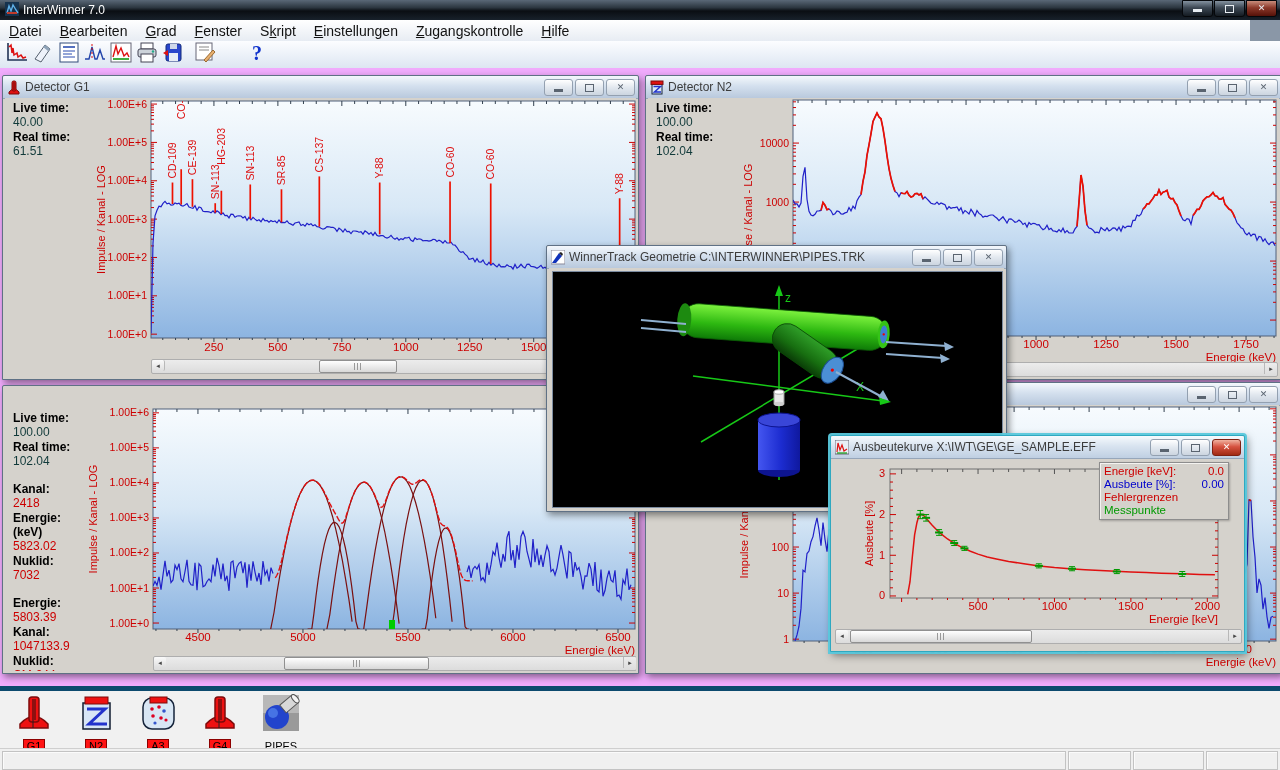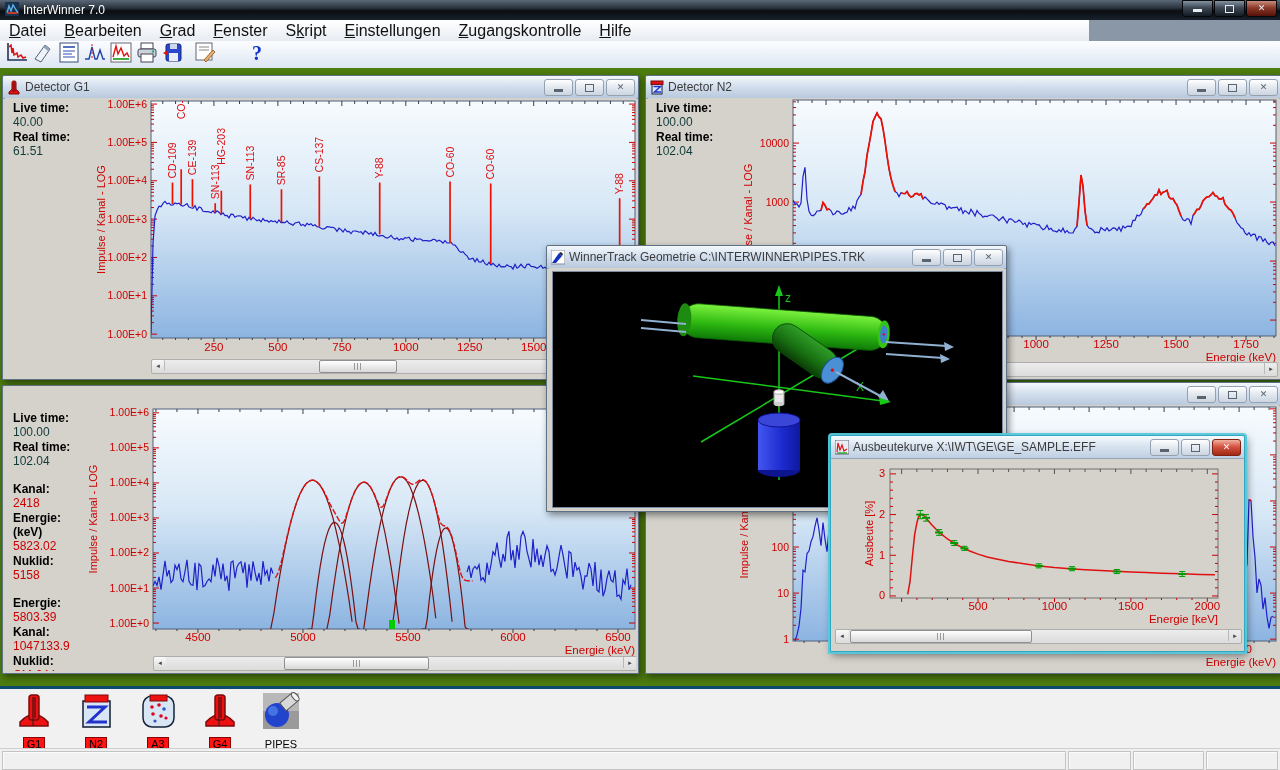--- a/index.html
+++ b/index.html
@@ -9,30 +9,30 @@
   
   #titlebar{position:absolute;left:0;top:0;width:1280px;height:20px;
     background:linear-gradient(180deg,#5a6877 0%,#2c3640 38%,#0a0e13 55%,#18212b 100%);
     display:flex;align-items:center;color:#fff;font-size:12px}
   #titlebar .appicon{margin:1px 4px 0 5px}
   #sysbtns{position:absolute;right:3px;top:0;display:flex}
   .sysbtn{width:29px;height:15px;margin-left:1px;border:1px solid #05070a;border-radius:0 0 3px 3px;
     background:linear-gradient(#8492a0,#3c4753 45%,#141b22);display:flex;align-items:center;justify-content:center;
     color:#e8edf2;font-size:9px;line-height:9px}
   .sysbtn.close{background:linear-gradient(#c98d7c,#8c392a 45%,#551108)}
-  #menubar{position:absolute;left:0;top:20px;width:1089px;height:21px;
+  #menubar{position:absolute;left:0;top:20px;width:1250px;height:21px;
     background:linear-gradient(#ffffff,#e7ecf3);border-bottom:1px solid #bcc2ca;
-    display:flex;align-items:center;font-size:16px;color:#111}
+    display:flex;align-items:center;font-size:14px;color:#111}
   .menuitem{padding:2px 9px}
   .menuitem u{text-decoration:underline}
   #toolbar{position:absolute;left:0;top:41px;width:1280px;height:27px;
     background:linear-gradient(#fcfdff,#dde6f2);border-bottom:1px solid #aab4c1}
   .tool{position:absolute;top:2px;width:25px;height:23px;display:flex;align-items:center;justify-content:center}
   
-  #mdi{position:absolute;left:0;top:68px;width:1280px;height:680px;background:#4d7c0f}
+  #mdi{position:absolute;left:0;top:68px;width:1280px;height:680px;background:#f0abfc}
   .win{position:absolute;background:#d5d2cc;border:1px solid #5f7185;border-radius:2px 2px 0 0;
        box-shadow:2px 3px 7px rgba(0,0,0,.45)}
   .tb{position:absolute;left:0;top:0;right:0;height:22px;border-radius:2px 2px 0 0;
       background:linear-gradient(#f4f8fc,#d4e0ee 45%,#b9c9dd);border-bottom:1px solid #96a6ba;
       display:flex;align-items:center;font-size:12px;color:#3c3c3c}
   .tb .ticon{margin:0 4px 0 4px;display:flex}
   .tbtns{position:absolute;right:3px;top:3px;display:flex}
   .tbtn{width:27px;height:15px;margin-left:2px;border:1px solid #93a0b0;border-radius:3px;
     background:linear-gradient(#ffffff,#e2e8ef 50%,#ccd5e0);display:flex;align-items:center;justify-content:center;
     color:#5a6470;font-size:9px;line-height:9px}
@@ -61,21 +61,21 @@
   
   #win-eff{border:1px solid #2fa8c0;box-shadow:0 0 0 2px rgba(88,200,220,.95),2px 3px 8px rgba(0,0,0,.5)}
   #win-eff .tb{background:linear-gradient(#f6fafd,#d9e4f0 45%,#bfcfe2)}
   #win-eff .tbtn.close{background:linear-gradient(#f0b2a0,#d65240 45%,#a02a14);border-color:#7e2012;color:#fff}
   #eff-legend{position:absolute;right:13px;top:2px;width:120px;background:#d5d2cc;
     border:1px solid #8d8d8d;box-shadow:inset 1px 1px 0 #f4f3f0,1px 1px 2px rgba(0,0,0,.25);
     font-size:11.5px;padding:2px 4px;z-index:4}
   .legrow{display:flex;justify-content:space-between;line-height:13px}
   
   #taskband{position:absolute;left:0;top:618px;width:1280px;height:62px;background:#f1f1f1;
-    border-top:3px solid #0c4a6e}
+    border-top:5px solid #0c4a6e}
   .task{position:absolute;top:3px;text-align:center}
   .task .ticn{display:block;margin:0 auto}
   .task .tlabel{display:inline-block;margin-top:1px;font-size:11px;color:#000;padding:0 3px;line-height:13px}
   .tlabel.red{background:#ff1414;border:1px solid #8d0000}
   .tlabel.plain{background:transparent}
   .task.selected{background:linear-gradient(#fdfdfd,#ececec);border:1px solid #b9c2cc;border-radius:2px}
   .task.selected .tlabel{background:#f6f6f6;border:1px solid #bbb}
   #statusbar{position:absolute;left:0;top:748px;width:1280px;height:22px;background:#f0f0f0;
     border-top:1px solid #cfcfcf;overflow:hidden}
   .scell{position:absolute;top:2px;height:17px;border:1px solid #c3c3c3;background:#f0f0f0;
@@ -690,21 +690,21 @@
             <div class="lbl">Kanal:</div>
             <div class="val red">2418</div>
           </div>
           <div class="irow">
             <div class="lbl">Energie:
 (keV)</div>
             <div class="val red">5823.02</div>
           </div>
           <div class="irow">
             <div class="lbl">Nuklid:</div>
-            <div class="val red">5158</div>
+            <div class="val red">7032</div>
           </div>
           <div class="gap"></div>
           <div class="irow">
             <div class="lbl">Energie:</div>
             <div class="val red">5803.39</div>
           </div>
           <div class="irow">
             <div class="lbl">Kanal:</div>
             <div class="val red">1047133.9</div>
           </div>
@@ -1391,20 +1391,36 @@
             <line x1="283.81826654240444" y1="109.49889589905364" x2="283.81826654240444" y2="113.59889589905363"></line>
             <line x1="280.81826654240444" y1="109.49889589905364" x2="286.81826654240444" y2="109.49889589905364"></line>
             <line x1="280.81826654240444" y1="113.59889589905363" x2="286.81826654240444" y2="113.59889589905363"></line>
             <line x1="279.81826654240444" y1="111.54889589905363" x2="287.81826654240444" y2="111.54889589905363" stroke-width="2"></line>
             <line x1="349.2348555452004" y1="111.53053627760254" x2="349.2348555452004" y2="116.45053627760252"></line>
             <line x1="346.2348555452004" y1="111.53053627760254" x2="352.2348555452004" y2="111.53053627760254"></line>
             <line x1="346.2348555452004" y1="116.45053627760252" x2="352.2348555452004" y2="116.45053627760252"></line>
             <line x1="345.2348555452004" y1="113.99053627760253" x2="353.2348555452004" y2="113.99053627760253" stroke-width="2"></line>
           </g>
         </svg>
+      <div id="eff-legend">
+          <div class="legrow">
+            <span style="color: rgb(204, 0, 0);">Energie [keV]:</span>
+            <span style="color: rgb(204, 0, 0);">0.0</span>
+          </div>
+          <div class="legrow">
+            <span style="color: rgb(0, 0, 204);">Ausbeute [%]:</span>
+            <span style="color: rgb(0, 0, 204);">0.00</span>
+          </div>
+          <div class="legrow">
+            <span style="color: rgb(204, 0, 0);">Fehlergrenzen</span>
+          </div>
+          <div class="legrow">
+            <span style="color: rgb(0, 153, 0);">Messpunkte</span>
+          </div>
+        </div>
       <div class="hscroll" style="left:2px;top:169px;width:405px">
         <span class="sbbtn" style="position:absolute;left:0;top:0;width:12px;height:11px;font-size:7px;color:#444;text-align:center;line-height:11px">◂</span>
         <span class="thumb" style="left:14px;width:180px"></span>
         <span class="sbr" style="position:absolute;right:0;top:0;width:12px;height:11px;font-size:7px;color:#444;text-align:center;line-height:11px">▸</span>
       </div>
     </div>
   </div>
 
   <div id="taskband">
       <div class="task" style="left: 8px; width: 52px;"><span class="ticn"><svg width="40" height="38">

